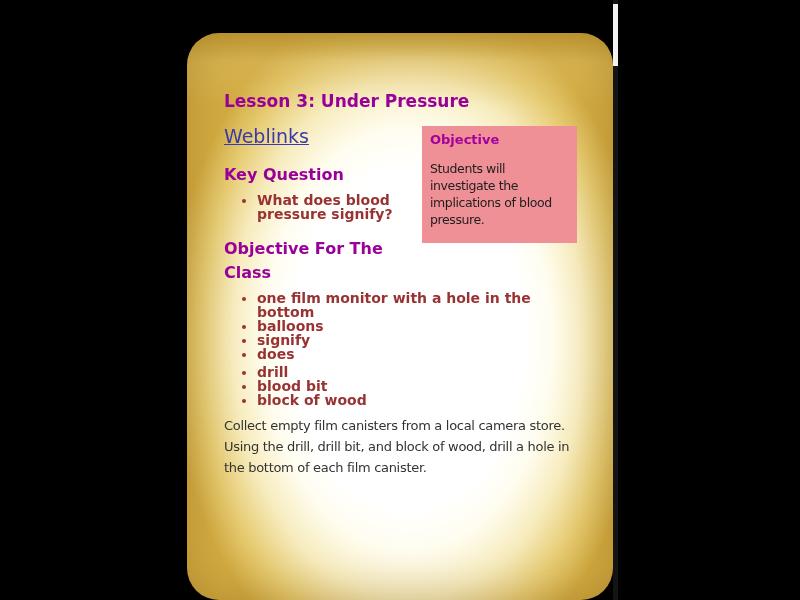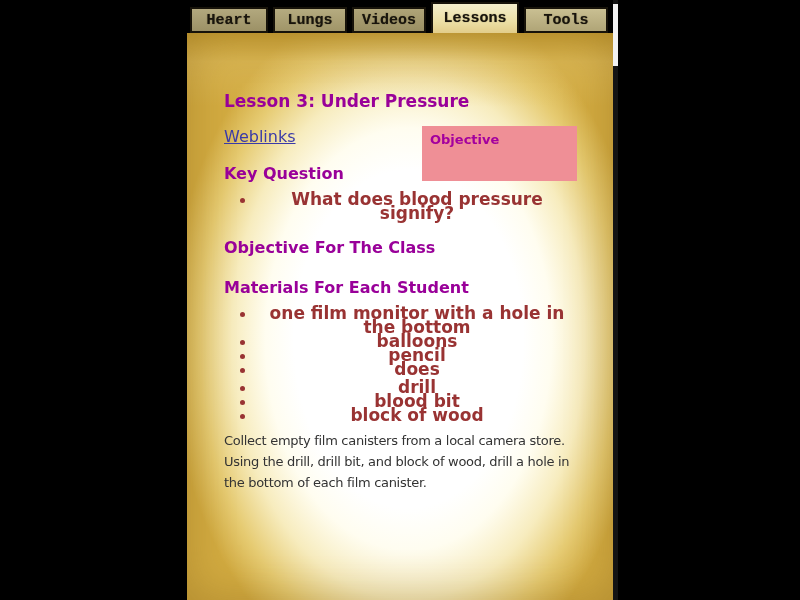--- a/index.html
+++ b/index.html
@@ -45,61 +45,61 @@
 
   
   .paper {
     position:absolute; top:33px; left:0;
     width:426px; height:567px;
     background:
       linear-gradient(180deg, rgba(198,158,52,.85) 0%, rgba(222,190,100,.45) 5%, rgba(255,255,255,0) 13%),
       radial-gradient(ellipse 56% 62% at 52% 54%, #ffffff 48%, #fffdf0 60%, #f7ecbe 74%, #e6cb72 88%, #d2ab41 100%);
     box-shadow: inset 0 0 46px rgba(125,90,18,0.38);
     overflow:hidden;
+    border-radius:32px;
   }
   .content {
     padding:58px 36px 0 37px;
     width:100%; height:100%;
   }
 
   .lesson-title {
     font-size:17px; line-height:21px; font-weight:700;
     color:#990099;
   }
   .weblinks {
     display:inline-block; margin-top:16px;
-    font-size:16px; line-height:17px;
+    font-size:19px; line-height:17px;
     color:#3a3aa8; text-decoration:underline; cursor:pointer;
   }
 
   .objective-box {
     float:right; width:155px;
     margin:14px 0 8px 12px;
     background:#ef8f96;
-    padding:6px 8px 21px;
+    padding:6px 8px 15px;
   }
   .objective-heading {
     font-size:13px; font-weight:700; color:#a4009e;
     margin-bottom:13px;
   }
   .objective-text {
     font-size:12.5px; line-height:17px; letter-spacing:-0.4px;
     color:#1e1e1e;
   }
 
   .sec-heading {
     font-size:16px; line-height:24px; font-weight:700;
     color:#990099;
     margin:16px 0 6px;
   }
   .bullets { margin:0 0 4px; padding-left:33px; list-style:disc; }
   .bullets li {
-    font-size:17px; line-height:14px; font-weight:700;
+    font-size:14px; line-height:14px; font-weight:700;
     color:#993333;
-    text-align:center;
   }
   .body-para {
     margin-top:8px;
     font-size:13px; line-height:21px; letter-spacing:-0.3px;
     color:#333333;
   }
 
   
   .scrollbar {
     position:absolute; left:613px; top:0;
@@ -110,51 +110,44 @@
     position:absolute; top:4px; left:0;
     width:5px; height:62px;
     background:#f2f2f2;
   }
 </style>
 </head>
 <body>
 
 <div class="stage">
 
-  <div class="tabbar">
-    <div class="tab tab-heart">Heart</div>
-    <div class="tab tab-lungs">Lungs</div>
-    <div class="tab tab-videos">Videos</div>
-    <div class="tab active">Lessons</div>
-    <div class="tab tab-tools">Tools</div>
-  </div>
 
   <div class="paper">
     <div class="content">
 
       <h1 class="lesson-title">Lesson 3: Under Pressure</h1>
 
       <a class="weblinks" href="#">Weblinks</a>
 
       <div class="objective-box">
         <div class="objective-heading">Objective</div>
+        <div class="objective-text">Students will investigate the implications of blood pressure.</div>
       </div>
 
       <h2 class="sec-heading">Key Question</h2>
       <ul class="bullets">
         <li>What does blood pressure signify?</li>
       </ul>
 
       <h2 class="sec-heading">Objective For The Class</h2>
 
-      <h2 class="sec-heading">Materials For Each Student</h2>
       <ul class="bullets">
         <li>one film monitor with a hole in the bottom</li>
         <li>balloons</li>
-        <li>pencil</li>
+        <li>signify</li>
         <li>does</li>
       </ul>
 
       <ul class="bullets">
         <li>drill</li>
         <li>blood bit</li>
         <li>block of wood</li>
       </ul>
 
       <p class="body-para">Collect empty film canisters from a local camera store. Using the drill, drill bit, and block of wood, drill a hole in the bottom of each film canister.</p>

